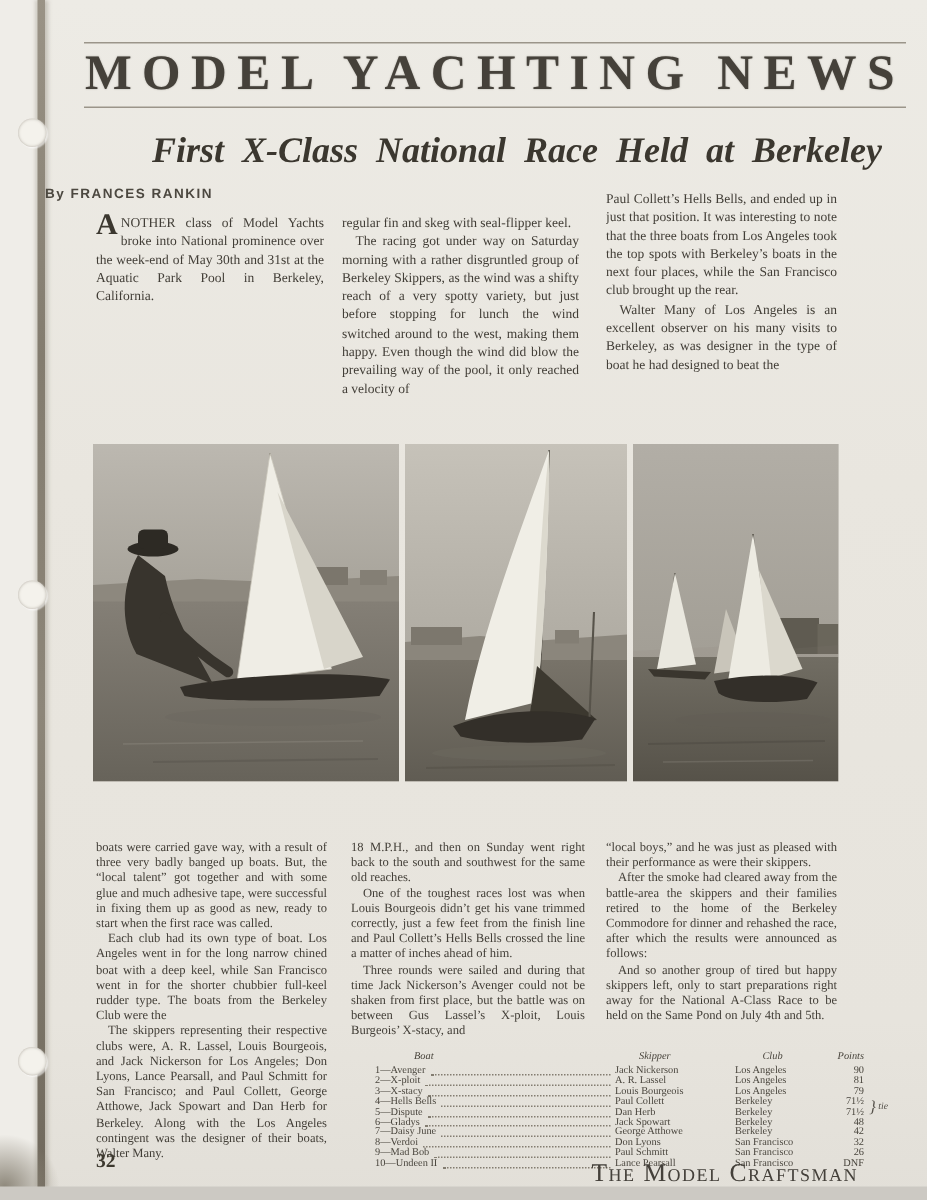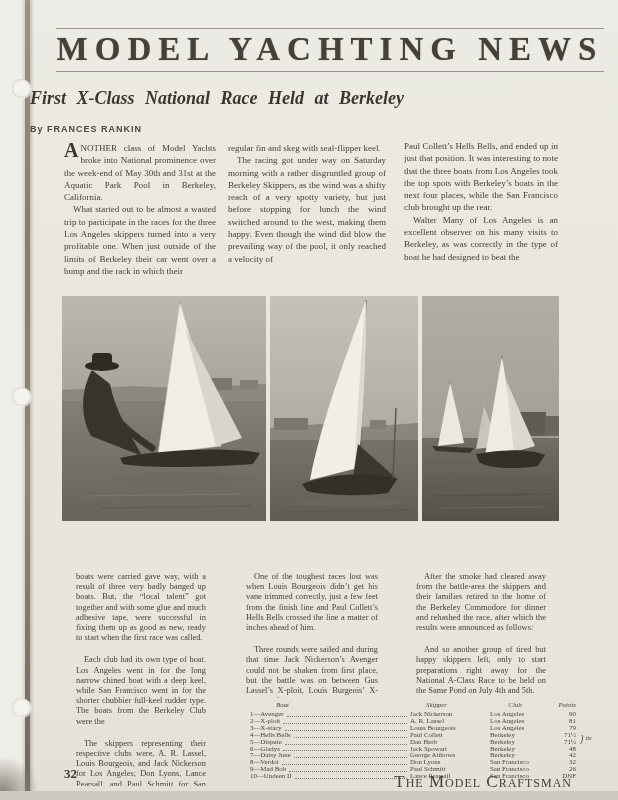--- a/index.html
+++ b/index.html
@@ -16,31 +16,31 @@
     background:radial-gradient(ellipse at 20% 80%, #8e887b 0%, rgba(142,136,123,0) 70%);}
   .hole{position:absolute;left:12px;width:19px;height:19px;border-radius:50%;
     background:#f4f2ec;box-shadow:inset 0 0 2px rgba(120,112,98,.55), 1px 1px 1px rgba(255,255,255,.6);}
   
   .masthead{position:absolute;left:56px;top:28px;width:548px;text-align:center;}
   .rule{height:0;border-top:1px solid #9b958a;}
   .masthead .title{font-family:Liberation Serif, serif;font-weight:bold;
     font-size:33px;letter-spacing:7px;color:#45413a;padding:2px 0 3px 0;
     text-shadow:0 0 1px rgba(69,65,58,.5);white-space:nowrap;}
   
-  .article-title{position:absolute;left:30px;top:88px;width:558px;text-align:left;
-    font-style:italic;font-weight:bold;font-size:18px;color:#3b372f;word-spacing:6px;}
+  .article-title{position:absolute;left:30px;top:88px;width:558px;text-align:right;
+    font-style:italic;font-weight:bold;font-size:24px;color:#3b372f;word-spacing:6px;}
   .byline{position:absolute;left:30px;top:124px;width:558px;
     font-family:"Liberation Sans",sans-serif;font-size:9px;font-weight:bold;
     letter-spacing:1px;color:#4c4840;}
   
   .tcol{position:absolute;overflow:hidden;text-align:justify;font-size:9px;line-height:12.3px;}
   .tcol p{margin:0;}
   .tcol p.ind{text-indent:9px;}
   .bcol{position:absolute;overflow:hidden;text-align:justify;font-size:8.4px;line-height:10.2px;}
-  .bcol p{margin:12px;}
+  .bcol p{margin:0;}
   .bcol p.ind{text-indent:8px;}
   .dropcap{float:left;font-size:20px;line-height:17px;font-weight:bold;padding-right:2px;color:#3b372f;}
   
   .photo{position:absolute;left:62px;top:296px;width:497px;height:225px;display:flex;gap:4px;}
   .panel{height:225px;overflow:hidden;background:#aca89f;}
   .panel svg{display:block;}
   
   .caption{position:absolute;left:60px;top:526px;width:500px;text-align:center;
     font-family:"Liberation Sans",sans-serif;font-weight:bold;font-size:7.6px;
     line-height:9.6px;color:#45413a;}
@@ -80,29 +80,28 @@
     <div class="rule"></div>
     <div class="title">MODEL YACHTING NEWS</div>
     <div class="rule"></div>
   </div>
 
   <div class="article-title">First X-Class National Race Held at Berkeley</div>
   <div class="byline">By FRANCES RANKIN</div>
 
   <div class="tcol" style="left:64px;top:142px;width:152px;height:152px">
     <p><span class="dropcap">A</span><span>NOTHER class of Model Yachts broke into National prominence over the week-end of May 30th and 31st at the Aquatic Park Pool in Berkeley, California.</span></p>
-    <p class="ind">What started out to be almost a wasted trip to participate in the races for the three Los Angeles skippers turned into a very profitable one. When just outside of the limits of Berkeley their car went over a bump and the rack in which their</p>
   </div>
   <div class="tcol" style="left:228px;top:142px;width:158px;height:152px">
     <p>regular fin and skeg with seal-flipper keel.</p>
     <p class="ind">The racing got under way on Saturday morning with a rather disgruntled group of Berkeley Skippers, as the wind was a shifty reach of a very spotty variety, but just before stopping for lunch the wind switched around to the west, making them happy. Even though the wind did blow the prevailing way of the pool, it only reached a velocity of</p>
   </div>
-  <div class="tcol" style="left:404px;top:140px;width:154px;height:152px">
+  <div class="tcol" style="left:404px;top:126px;width:154px;height:152px">
     <p>Paul Collett’s Hells Bells, and ended up in just that position. It was interesting to note that the three boats from Los Angeles took the top spots with Berkeley’s boats in the next four places, while the San Francisco club brought up the rear.</p>
-    <p class="ind">Walter Many of Los Angeles is an excellent observer on his many visits to Berkeley, as was correctly in the type of boat he had designed to beat the</p>
+    <p class="ind">Walter Many of Los Angeles is an excellent observer on his many visits to Berkeley, as was designer in the type of boat he had designed to beat the</p>
   </div>
 
   <div class="photo">
     <div class="panel" style="width:204px">
       <svg width="204" height="225" viewBox="0 0 204 225">
         <defs>
           <linearGradient id="sky1" x1="0" y1="0" x2="0" y2="1">
             <stop offset="0" stop-color="#bcb8b0"></stop>
               <stop offset="1" stop-color="#a6a299"></stop>
           </linearGradient>
@@ -191,24 +190,26 @@
 
   <div class="caption">
   </div>
 
   <div class="bcol" style="left:64px;top:560px;width:154px;height:226px">
     <p>boats were carried gave way, with a result of three very badly banged up boats. But, the “local talent” got together and with some glue and much adhesive tape, were successful in fixing them up as good as new, ready to start when the first race was called.</p>
     <p class="ind">Each club had its own type of boat. Los Angeles went in for the long narrow chined boat with a deep keel, while San Francisco went in for the shorter chubbier full-keel rudder type. The boats from the Berkeley Club were the</p>
     <p class="ind">The skippers representing their respective clubs were, A. R. Lassel, Louis Bourgeois, and Jack Nickerson for Los Angeles; Don Lyons, Lance Pearsall, and Paul Schmitt for San Francisco; and Paul Collett, George Atthowe, Jack Spowart and Dan Herb for Berkeley. Along with the Los Angeles contingent was the designer of their boats, Walter Many.</p>
   </div>
   <div class="bcol" style="left:234px;top:560px;width:156px;height:138px">
+    <p>18 M.P.H., and then on Sunday went right back to the south and southwest for the same old reaches.</p>
     <p class="ind">One of the toughest races lost was when Louis Bourgeois didn’t get his vane trimmed correctly, just a few feet from the finish line and Paul Collett’s Hells Bells crossed the line a matter of inches ahead of him.</p>
     <p class="ind">Three rounds were sailed and during that time Jack Nickerson’s Avenger could not be shaken from first place, but the battle was on between Gus Lassel’s X-ploit, Louis Burgeois’ X-stacy, and</p>
   </div>
   <div class="bcol" style="left:404px;top:560px;width:154px;height:138px">
+    <p>“local boys,” and he was just as pleased with their performance as were their skippers.</p>
     <p class="ind">After the smoke had cleared away from the battle-area the skippers and their families retired to the home of the Berkeley Commodore for dinner and rehashed the race, after which the results were announced as follows:</p>
     <p class="ind">And so another group of tired but happy skippers left, only to start preparations right away for the National A-Class Race to be held on the Same Pond on July 4th and 5th.</p>
   </div>
 
   <div class="rtable">
     <div class="thead">
       <span class="h-boat">Boat</span>
       <span class="h-skipper">Skipper</span>
       <span class="h-club">Club</span>
       <span class="h-points">Points</span>

